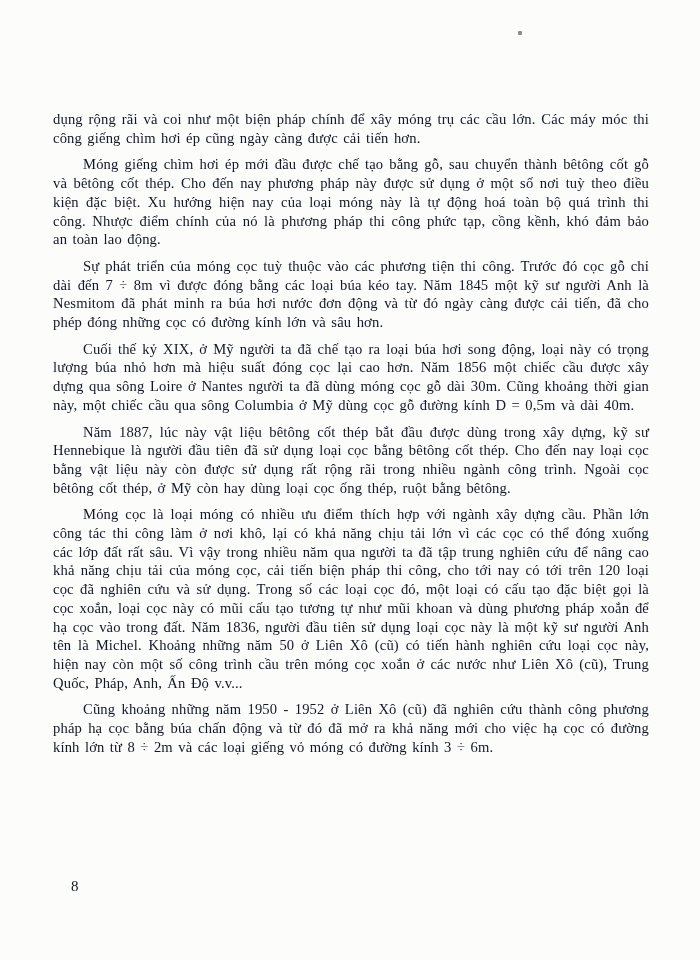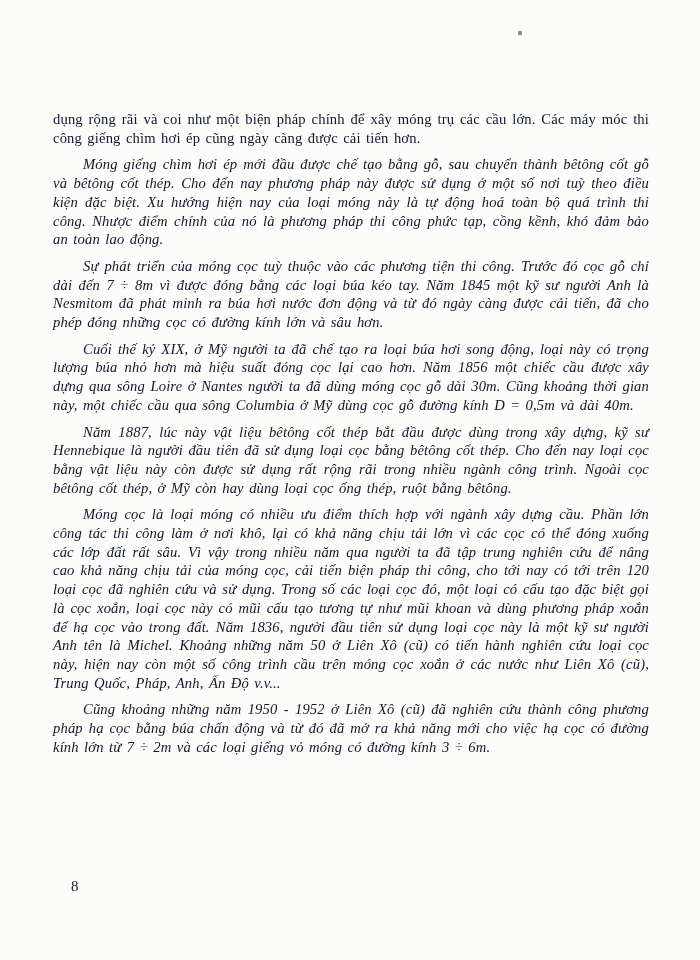--- a/index.html
+++ b/index.html
@@ -31,21 +31,20 @@
     letter-spacing: 0.15px;
     word-spacing: 1.6px;
     text-align: justify;
     text-justify: inter-word;
   }
   .para {
     margin: 0 0 8px 0;
   }
   .para.indent {
     text-indent: 30px;
-    font-style: italic;
   }
   .page-number {
     position: absolute;
     left: 71px;
     top: 878px;
     font-size: 15px;
     letter-spacing: 0.2px;
   }
   .speck {
     position: absolute;
@@ -65,18 +64,18 @@
 
   <div class="speck"></div>
 
   <main class="text-block">
     <p class="para">dụng rộng rãi và coi như một biện pháp chính để xây móng trụ các cầu lớn. Các máy móc thi công giếng chìm hơi ép cũng ngày càng được cải tiến hơn.</p>
     <p class="para indent">Móng giếng chìm hơi ép mới đầu được chế tạo bằng gỗ, sau chuyển thành bêtông cốt gỗ và bêtông cốt thép. Cho đến nay phương pháp này được sử dụng ở một số nơi tuỳ theo điều kiện đặc biệt. Xu hướng hiện nay của loại móng này là tự động hoá toàn bộ quá trình thi công. Nhược điểm chính của nó là phương pháp thi công phức tạp, cồng kềnh, khó đảm bảo an toàn lao động.</p>
     <p class="para indent">Sự phát triển của móng cọc tuỳ thuộc vào các phương tiện thi công. Trước đó cọc gỗ chỉ dài đến 7 ÷ 8m vì được đóng bằng các loại búa kéo tay. Năm 1845 một kỹ sư người Anh là Nesmitom đã phát minh ra búa hơi nước đơn động và từ đó ngày càng được cải tiến, đã cho phép đóng những cọc có đường kính lớn và sâu hơn.</p>
     <p class="para indent">Cuối thế kỷ XIX, ở Mỹ người ta đã chế tạo ra loại búa hơi song động, loại này có trọng lượng búa nhỏ hơn mà hiệu suất đóng cọc lại cao hơn. Năm 1856 một chiếc cầu được xây dựng qua sông Loire ở Nantes người ta đã dùng móng cọc gỗ dài 30m. Cũng khoảng thời gian này, một chiếc cầu qua sông Columbia ở Mỹ dùng cọc gỗ đường kính D = 0,5m và dài 40m.</p>
     <p class="para indent">Năm 1887, lúc này vật liệu bêtông cốt thép bắt đầu được dùng trong xây dựng, kỹ sư Hennebique là người đầu tiên đã sử dụng loại cọc bằng bêtông cốt thép. Cho đến nay loại cọc bằng vật liệu này còn được sử dụng rất rộng rãi trong nhiều ngành công trình. Ngoài cọc bêtông cốt thép, ở Mỹ còn hay dùng loại cọc ống thép, ruột bằng bêtông.</p>
     <p class="para indent">Móng cọc là loại móng có nhiều ưu điểm thích hợp với ngành xây dựng cầu. Phần lớn công tác thi công làm ở nơi khô, lại có khả năng chịu tải lớn vì các cọc có thể đóng xuống các lớp đất rất sâu. Vì vậy trong nhiều năm qua người ta đã tập trung nghiên cứu để nâng cao khả năng chịu tải của móng cọc, cải tiến biện pháp thi công, cho tới nay có tới trên 120 loại cọc đã nghiên cứu và sử dụng. Trong số các loại cọc đó, một loại có cấu tạo đặc biệt gọi là cọc xoắn, loại cọc này có mũi cấu tạo tương tự như mũi khoan và dùng phương pháp xoắn để hạ cọc vào trong đất. Năm 1836, người đầu tiên sử dụng loại cọc này là một kỹ sư người Anh tên là Michel. Khoảng những năm 50 ở Liên Xô (cũ) có tiến hành nghiên cứu loại cọc này, hiện nay còn một số công trình cầu trên móng cọc xoắn ở các nước như Liên Xô (cũ), Trung Quốc, Pháp, Anh, Ấn Độ v.v...</p>
-    <p class="para indent">Cũng khoảng những năm 1950 - 1952 ở Liên Xô (cũ) đã nghiên cứu thành công phương pháp hạ cọc bằng búa chấn động và từ đó đã mở ra khả năng mới cho việc hạ cọc có đường kính lớn từ 7 ÷ 2m và các loại giếng vỏ móng có đường kính 3 ÷ 6m.</p>
+    <p class="para indent">Cũng khoảng những năm 1950 - 1952 ở Liên Xô (cũ) đã nghiên cứu thành công phương pháp hạ cọc bằng búa chấn động và từ đó đã mở ra khả năng mới cho việc hạ cọc có đường kính lớn từ 8 ÷ 2m và các loại giếng vỏ móng có đường kính 3 ÷ 6m.</p>
   </main>
 
   <div class="page-number">8</div>
 
 </div>
 
 </body></html>

